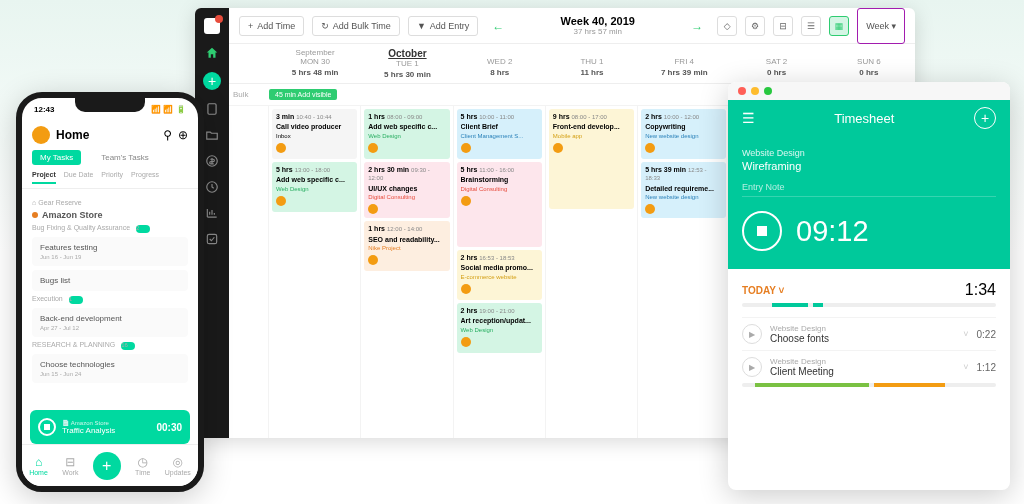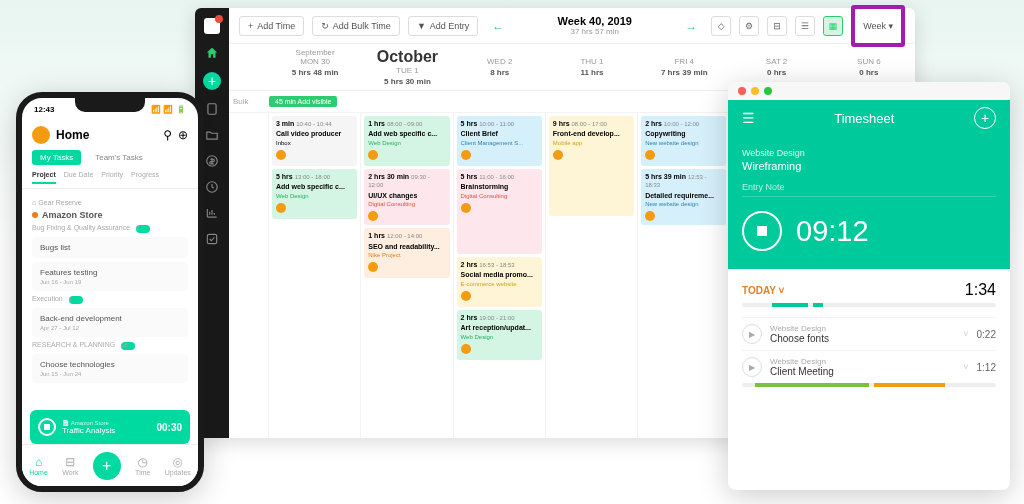--- a/index.html
+++ b/index.html
@@ -17,28 +17,28 @@
 
 .desktop-main { flex: 1; display: flex; flex-direction: column; }
 .desktop-toolbar { height: 36px; border-bottom: 1px solid #eee; display: flex; align-items: center; padding: 0 10px; gap: 8px; font-size: 9px; }
 .tb-btn { padding: 4px 8px; border: 1px solid #ddd; border-radius: 3px; cursor: pointer; display: inline-flex; align-items: center; gap: 4px; color: #555; }
 .tb-week-center { flex: 1; text-align: center; }
 .tb-week-title { font-size: 11px; font-weight: 600; }
 .tb-week-sub { font-size: 8px; color: #999; }
 .tb-arrow { color: #2ecc71; font-size: 12px; cursor: pointer; padding: 0 6px; }
 .tb-sq { width: 20px; height: 20px; border: 1px solid #ddd; border-radius: 3px; display: flex; align-items: center; justify-content: center; font-size: 9px; color: #666; }
 .tb-sq.active { background: #d4f5e4; border-color: #2ecc71; color: #2ecc71; }
-.tb-select { padding: 12px 8px; border: 4px solid #a21caf; border-radius: 3px; font-size: 9px; color: #555; }
+.tb-select { padding: 12px 8px; border: 1px solid #a21caf; border-radius: 3px; font-size: 9px; color: #555; }
 
 .cal-header { display: flex; border-bottom: 1px solid #eee; font-size: 8px; color: #999; }
 .cal-header .bulk-col { width: 40px; padding: 6px 4px; }
 .cal-header .day-col { flex: 1; padding: 4px; text-align: center; }
 .cal-header .day-name { display: block; }
 .cal-header .day-hrs { font-weight: 600; color: #555; margin-top: 2px; }
-.cal-header .oct-label { color: #333; font-weight: 600; font-size: 16px; }
+.cal-header .oct-label { color: #333; font-weight: 600; font-size: 10px; text-decoration: underline; }
 
 .bulk-row { display: flex; height: 22px; align-items: center; padding-left: 4px; font-size: 8px; border-bottom: 1px solid #f3f3f3; }
 .bulk-label { width: 36px; color: #aaa; }
 .bulk-pill { background: #2ecc71; color: #fff; padding: 2px 6px; border-radius: 2px; font-size: 7px; }
 
 .cal-grid { display: flex; flex: 1; position: relative; }
 .cal-col { flex: 1; border-right: 1px solid #f3f3f3; display: flex; flex-direction: column; gap: 3px; padding: 3px; }
 .cal-col.first { width: 40px; flex: none; }
 .task-card { padding: 4px; border-radius: 3px; font-size: 7px; line-height: 1.2; position: relative; overflow: hidden; }
 .task-card .hrs { font-weight: 600; font-size: 7px; }
@@ -58,21 +58,21 @@
 .tc-orange { background: #fdeee0; }
 .tc-orange .proj { color: #e67e22; }
 
 
 .phone-frame { position: absolute; left: 16px; top: 92px; width: 188px; height: 400px; background: #fff; border-radius: 26px; border: 6px solid #1a1a1a; box-shadow: 0 6px 30px rgba(0,0,0,0.2); overflow: hidden; }
 .phone-notch { position: absolute; top: 0; left: 50%; transform: translateX(-50%); width: 70px; height: 14px; background: #1a1a1a; border-radius: 0 0 10px 10px; }
 .phone-status { height: 22px; display: flex; justify-content: space-between; align-items: center; padding: 0 12px; font-size: 8px; font-weight: 600; gap: 32px; }
 .phone-header { padding: 6px 10px; display: flex; align-items: center; gap: 6px; }
 .avatar-circle { width: 18px; height: 18px; border-radius: 50%; background: #f39c12; }
 .phone-title { font-size: 12px; font-weight: 700; flex: 1; }
-.phone-tabs { display: flex; gap: 6px; padding: 0 10px 6px; }
+.phone-tabs { display: flex; gap: 12px; padding: 0 10px 6px; }
 .phone-tab { font-size: 8px; padding: 3px 8px; border-radius: 3px; color: #888; }
 .phone-tab.active { background: #00d9a0; color: #fff; }
 .phone-subtabs { display: flex; gap: 8px; padding: 0 10px 4px; font-size: 7px; color: #aaa; border-bottom: 1px solid #eee; }
 .phone-subtabs .st.active { color: #333; font-weight: 600; border-bottom: 2px solid #00d9a0; padding-bottom: 4px; }
 .phone-content { padding: 6px 10px; font-size: 8px; color: #555; overflow-y: auto; height: 270px; }
 .ph-section { font-size: 7px; color: #aaa; margin: 4px 0; }
 .ph-project { font-weight: 700; font-size: 9px; margin-bottom: 4px; display: flex; align-items: center; gap: 4px; }
 .ph-dot { width: 6px; height: 6px; border-radius: 50%; background: #e67e22; }
 .ph-card { background: #fafafa; border-radius: 4px; padding: 6px 8px; margin: 4px 0; font-size: 8px; }
 .ph-card .sub { font-size: 6px; color: #aaa; margin-top: 2px; }
@@ -258,22 +258,22 @@
     <div class="st">Priority</div>
     <div class="st">Progress</div>
   </div>
   <div class="phone-content">
     <div class="ph-section">⌂ <span>Gear Reserve</span></div>
     <div class="ph-project">
         <span class="ph-dot"></span>
         <span>Amazon Store</span>
       </div>
     <div class="ph-section"><span>Bug Fixing &amp; Quality Assurance</span> <span class="pill-count">2</span></div>
+    <div class="ph-card"><span>Features testing</span><div class="sub">Jun 16 - Jun 19</div></div>
     <div class="ph-card"><span>Bugs list</span></div>
-    <div class="ph-card"><span>Features testing</span><div class="sub">Jun 16 - Jun 19</div></div>
     <div class="ph-section"><span>Execution</span> <span class="pill-count">1</span></div>
     <div class="ph-card"><span>Back-end development</span><div class="sub">Apr 27 - Jul 12</div></div>
     <div class="ph-section"><span>RESEARCH &amp; PLANNING</span> <span class="pill-count">16</span></div>
     <div class="ph-card"><span>Choose technologies</span><div class="sub">Jun 15 - Jun 24</div></div>
   </div>
   <div class="phone-timer">
     <div class="stop-btn"></div>
     <div class="info">
       <div style="font-size:6px;opacity:0.8;">📄 <span>Amazon Store</span></div>
       <div>Traffic Analysis</div>

